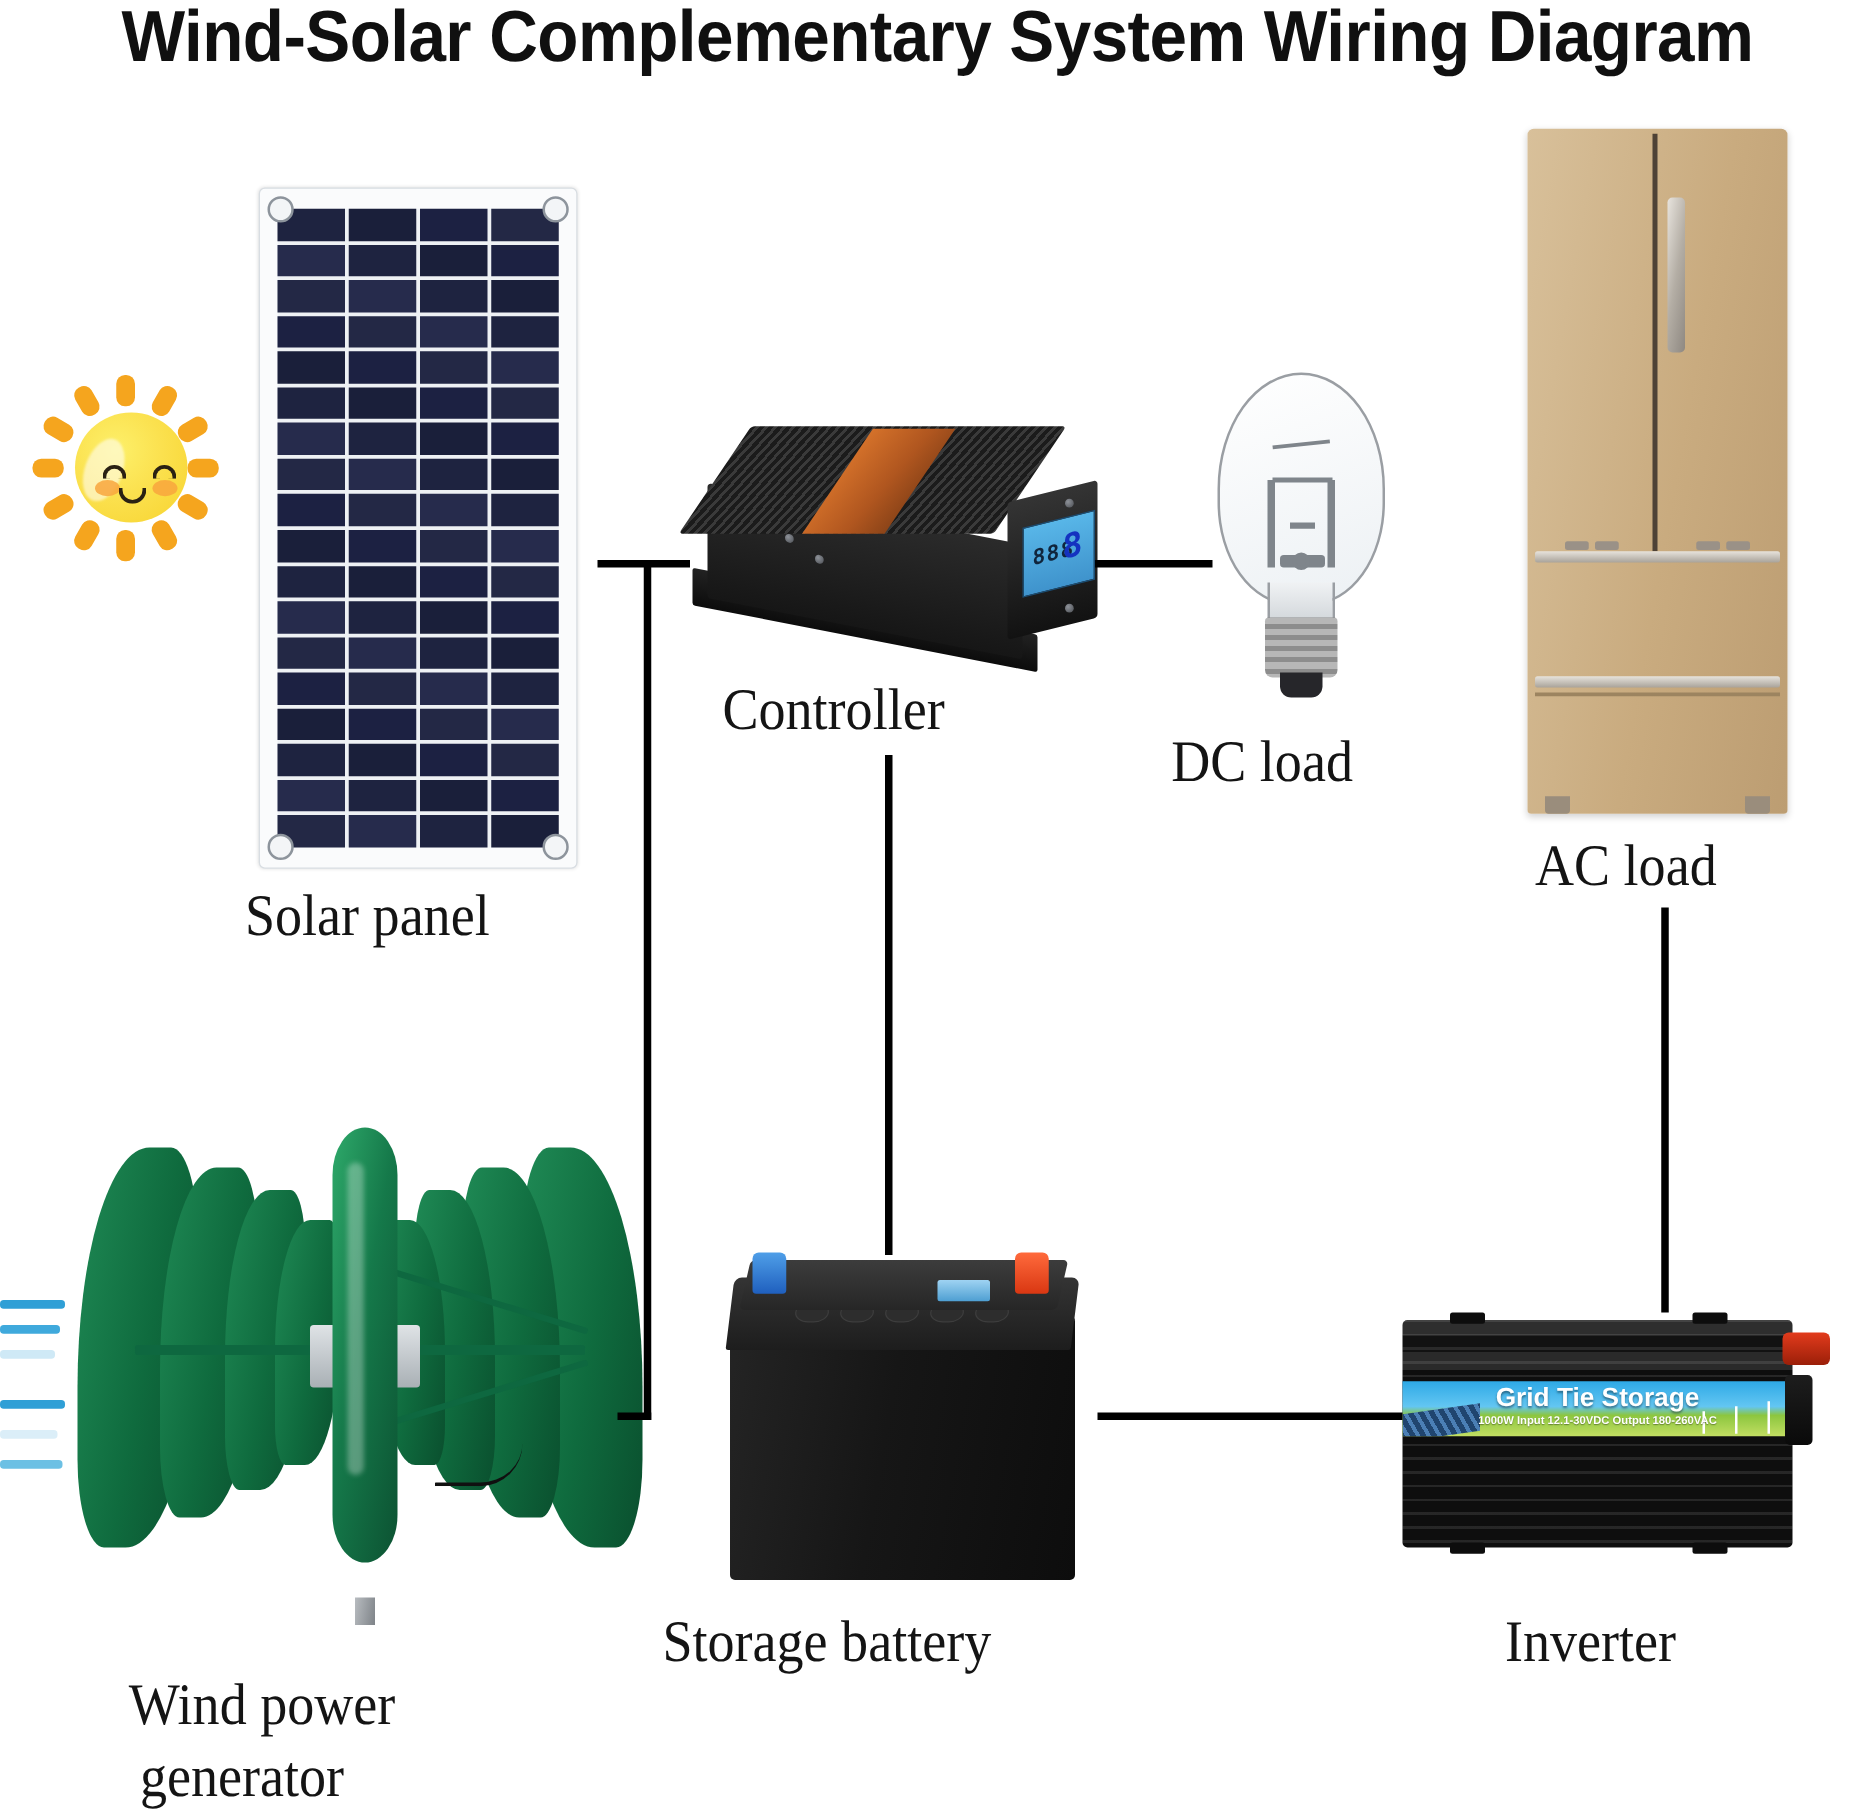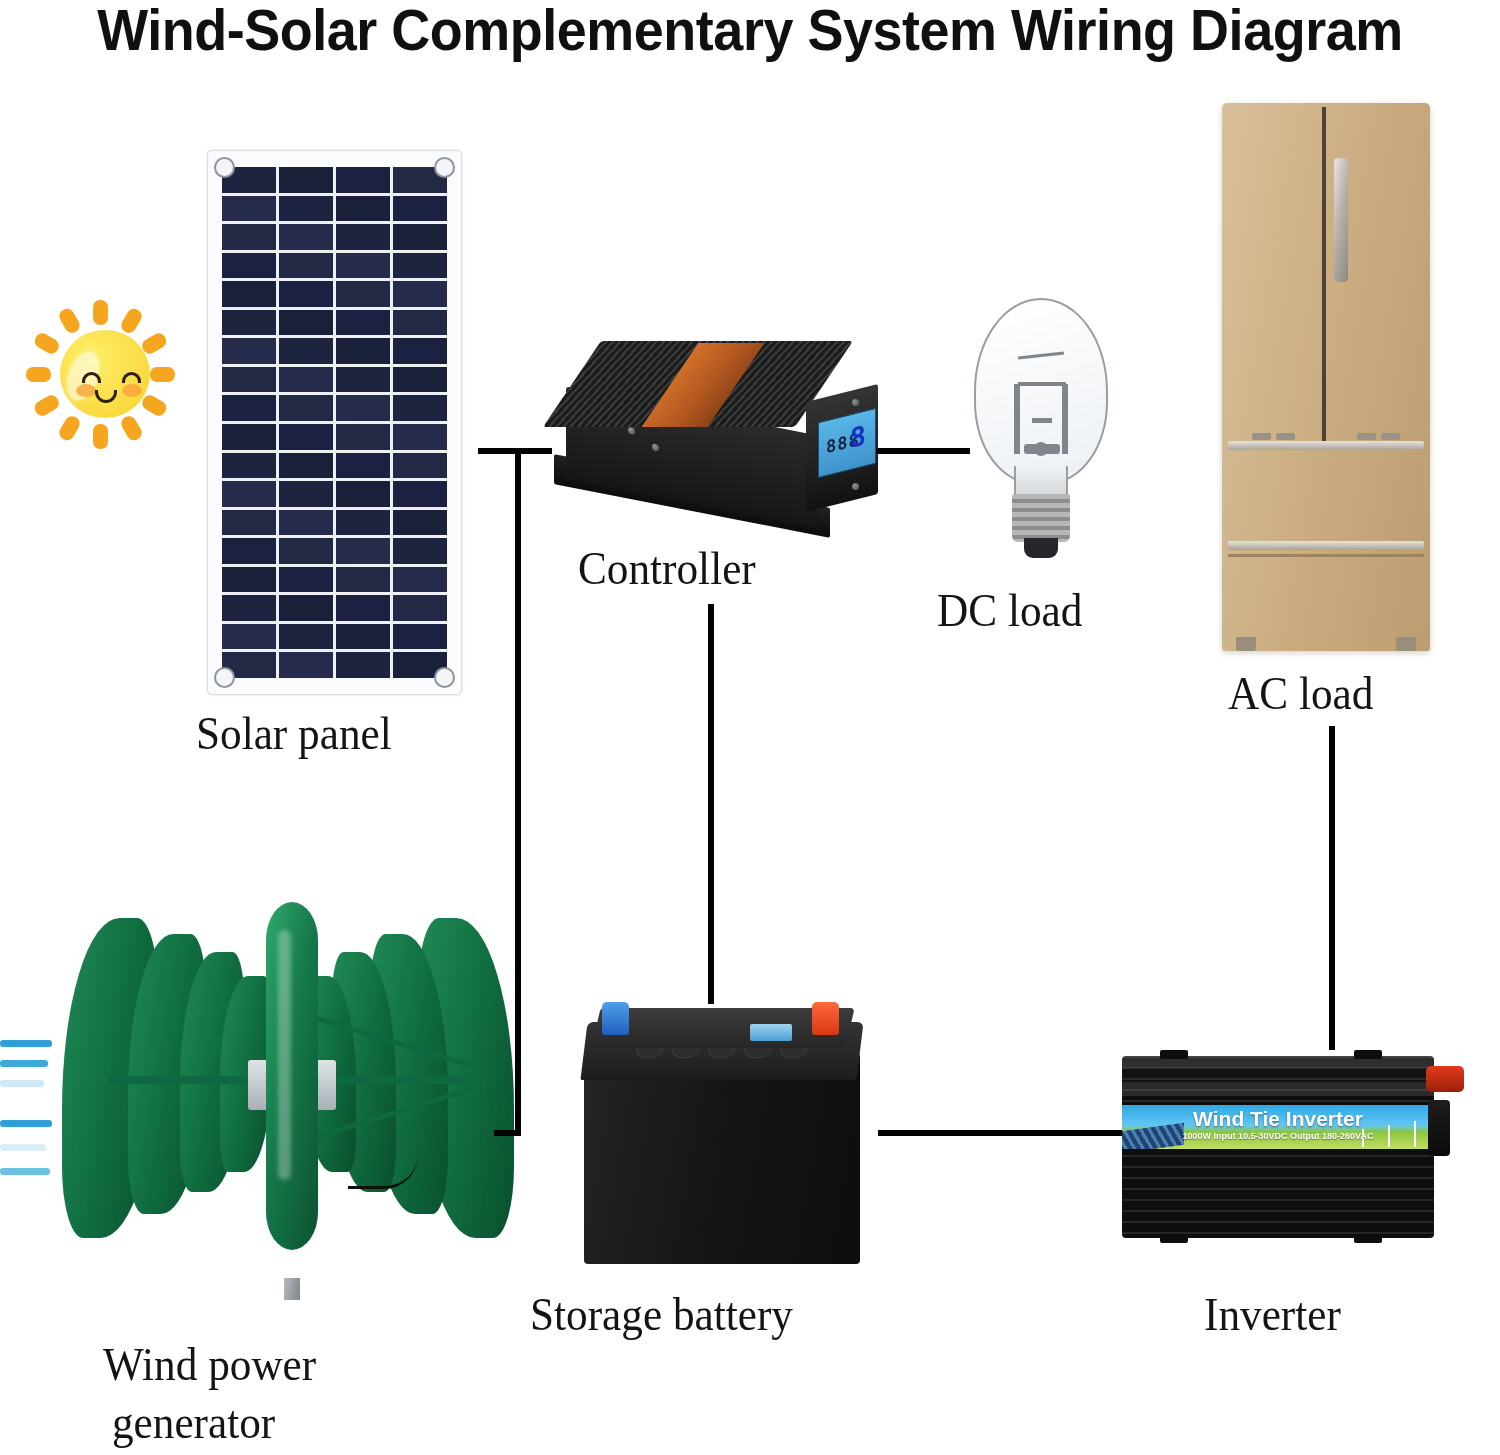--- a/index.html
+++ b/index.html
@@ -528,22 +528,22 @@
   <div class="label" style="left:530px;top:1287px;">Storage battery</div>
 
   <div id="inverter">
     <div class="inv-body"></div>
     <div class="inv-ribs"></div>
     <div class="inv-banner">
       <div class="inv-solararr"></div>
       <div class="turb" style="right:18px;height:26px;"></div>
       <div class="turb" style="right:44px;height:22px;"></div>
       <div class="turb" style="right:70px;height:18px;"></div>
-      <div class="inv-title">Wind Tie Inverter</div>
-      <div class="inv-sub">1000W  Input 10.5-30VDC  Output 180-260VAC</div>
+      <div class="inv-title">Grid Tie Storage</div>
+      <div class="inv-sub">1000W  Input 12.1-30VDC  Output 180-260VAC</div>
     </div>
     <div class="inv-term"></div>
     <div class="inv-plug"></div>
     <div class="inv-tab" style="left:42px;top:2px;"></div>
     <div class="inv-tab" style="left:236px;top:2px;"></div>
     <div class="inv-tab" style="left:42px;top:186px;"></div>
     <div class="inv-tab" style="left:236px;top:186px;"></div>
   </div>
   <div class="label" style="left:1204px;top:1287px;">Inverter</div>
 

